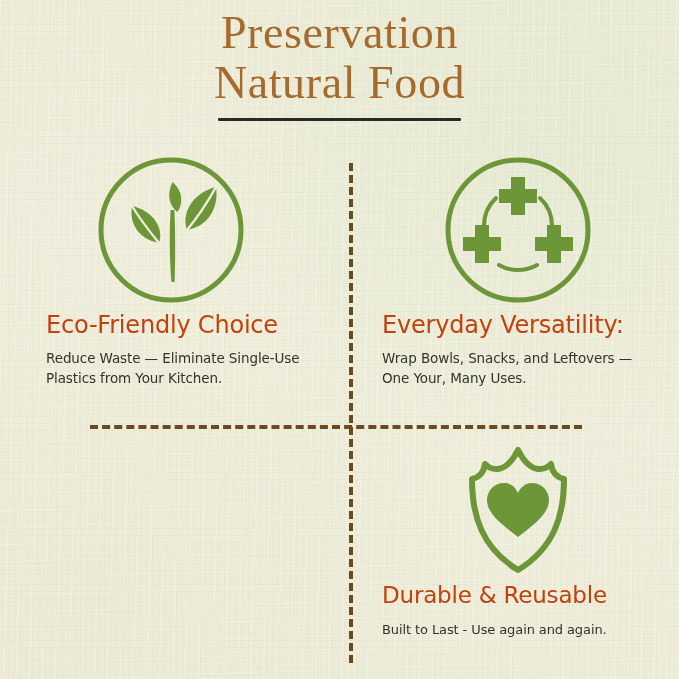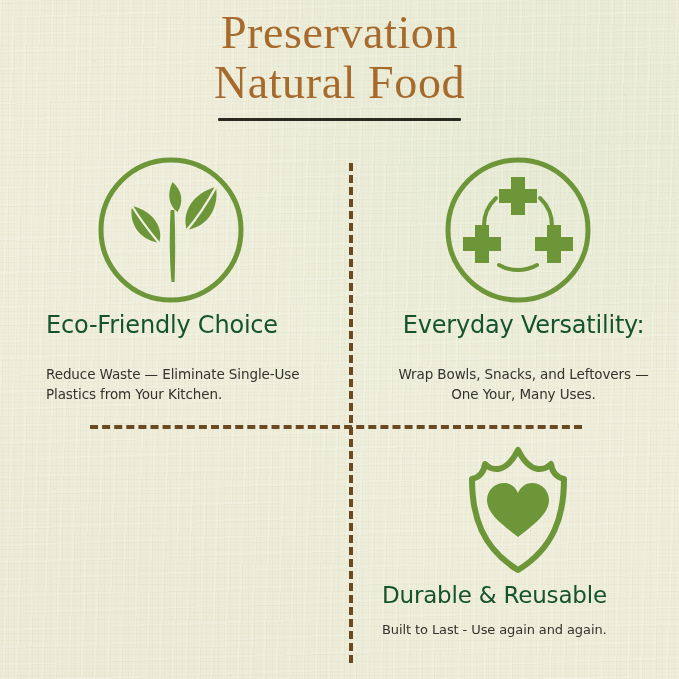--- a/index.html
+++ b/index.html
@@ -126,52 +126,52 @@
     left: 90px;
     top: 425px;
     width: 492px;
     height: 0;
     border-top: 4px dashed #6b4a21;
   }
 
   
   .quad { position: absolute; }
   .q-tl { left: 0;   top: 150px; width: 345px; }
-  .q-tr { left: 356px; top: 150px; width: 323px; text-align: center; }
+  .q-tr { left: 356px; top: 150px; width: 323px; }
   .q-bl { left: 0;   top: 440px; width: 345px; }
   .q-br { left: 356px; top: 440px; width: 323px; }
 
   .icon-wrap {
     display: flex;
     justify-content: center;
     align-items: center;
     height: 160px;
   }
   .q-bl .icon-wrap, .q-br .icon-wrap { height: 140px; }
 
   .q-tl .text-block, .q-bl .text-block { padding-left: 46px; padding-right: 14px; }
   .q-tr .text-block, .q-br .text-block { padding-left: 26px; padding-right: 14px; }
 
   .head {
     font-family: "DejaVu Sans", "Liberation Sans", sans-serif;
     font-size: 24px;
     line-height: 30px;
-    color: #14532d;
+    color: #c2410c;
     font-weight: 400;
     letter-spacing: -0.2px;
     white-space: nowrap;
   }
   .q-bl .head, .q-br .head { font-size: 23px; }
 
   .sub {
     font-family: "DejaVu Sans", "Liberation Sans", sans-serif;
     font-size: 13.5px;
     line-height: 20px;
     color: #33332c;
-    margin-top: 24px;
+    margin-top: 8px;
     letter-spacing: -0.1px;
   }
   .q-bl .sub, .q-br .sub { font-size: 13px; margin-top: 10px; }
 
   svg { display: block; overflow: visible; }
 </style>
 </head>
 <body>
 
 <div id="poster">

